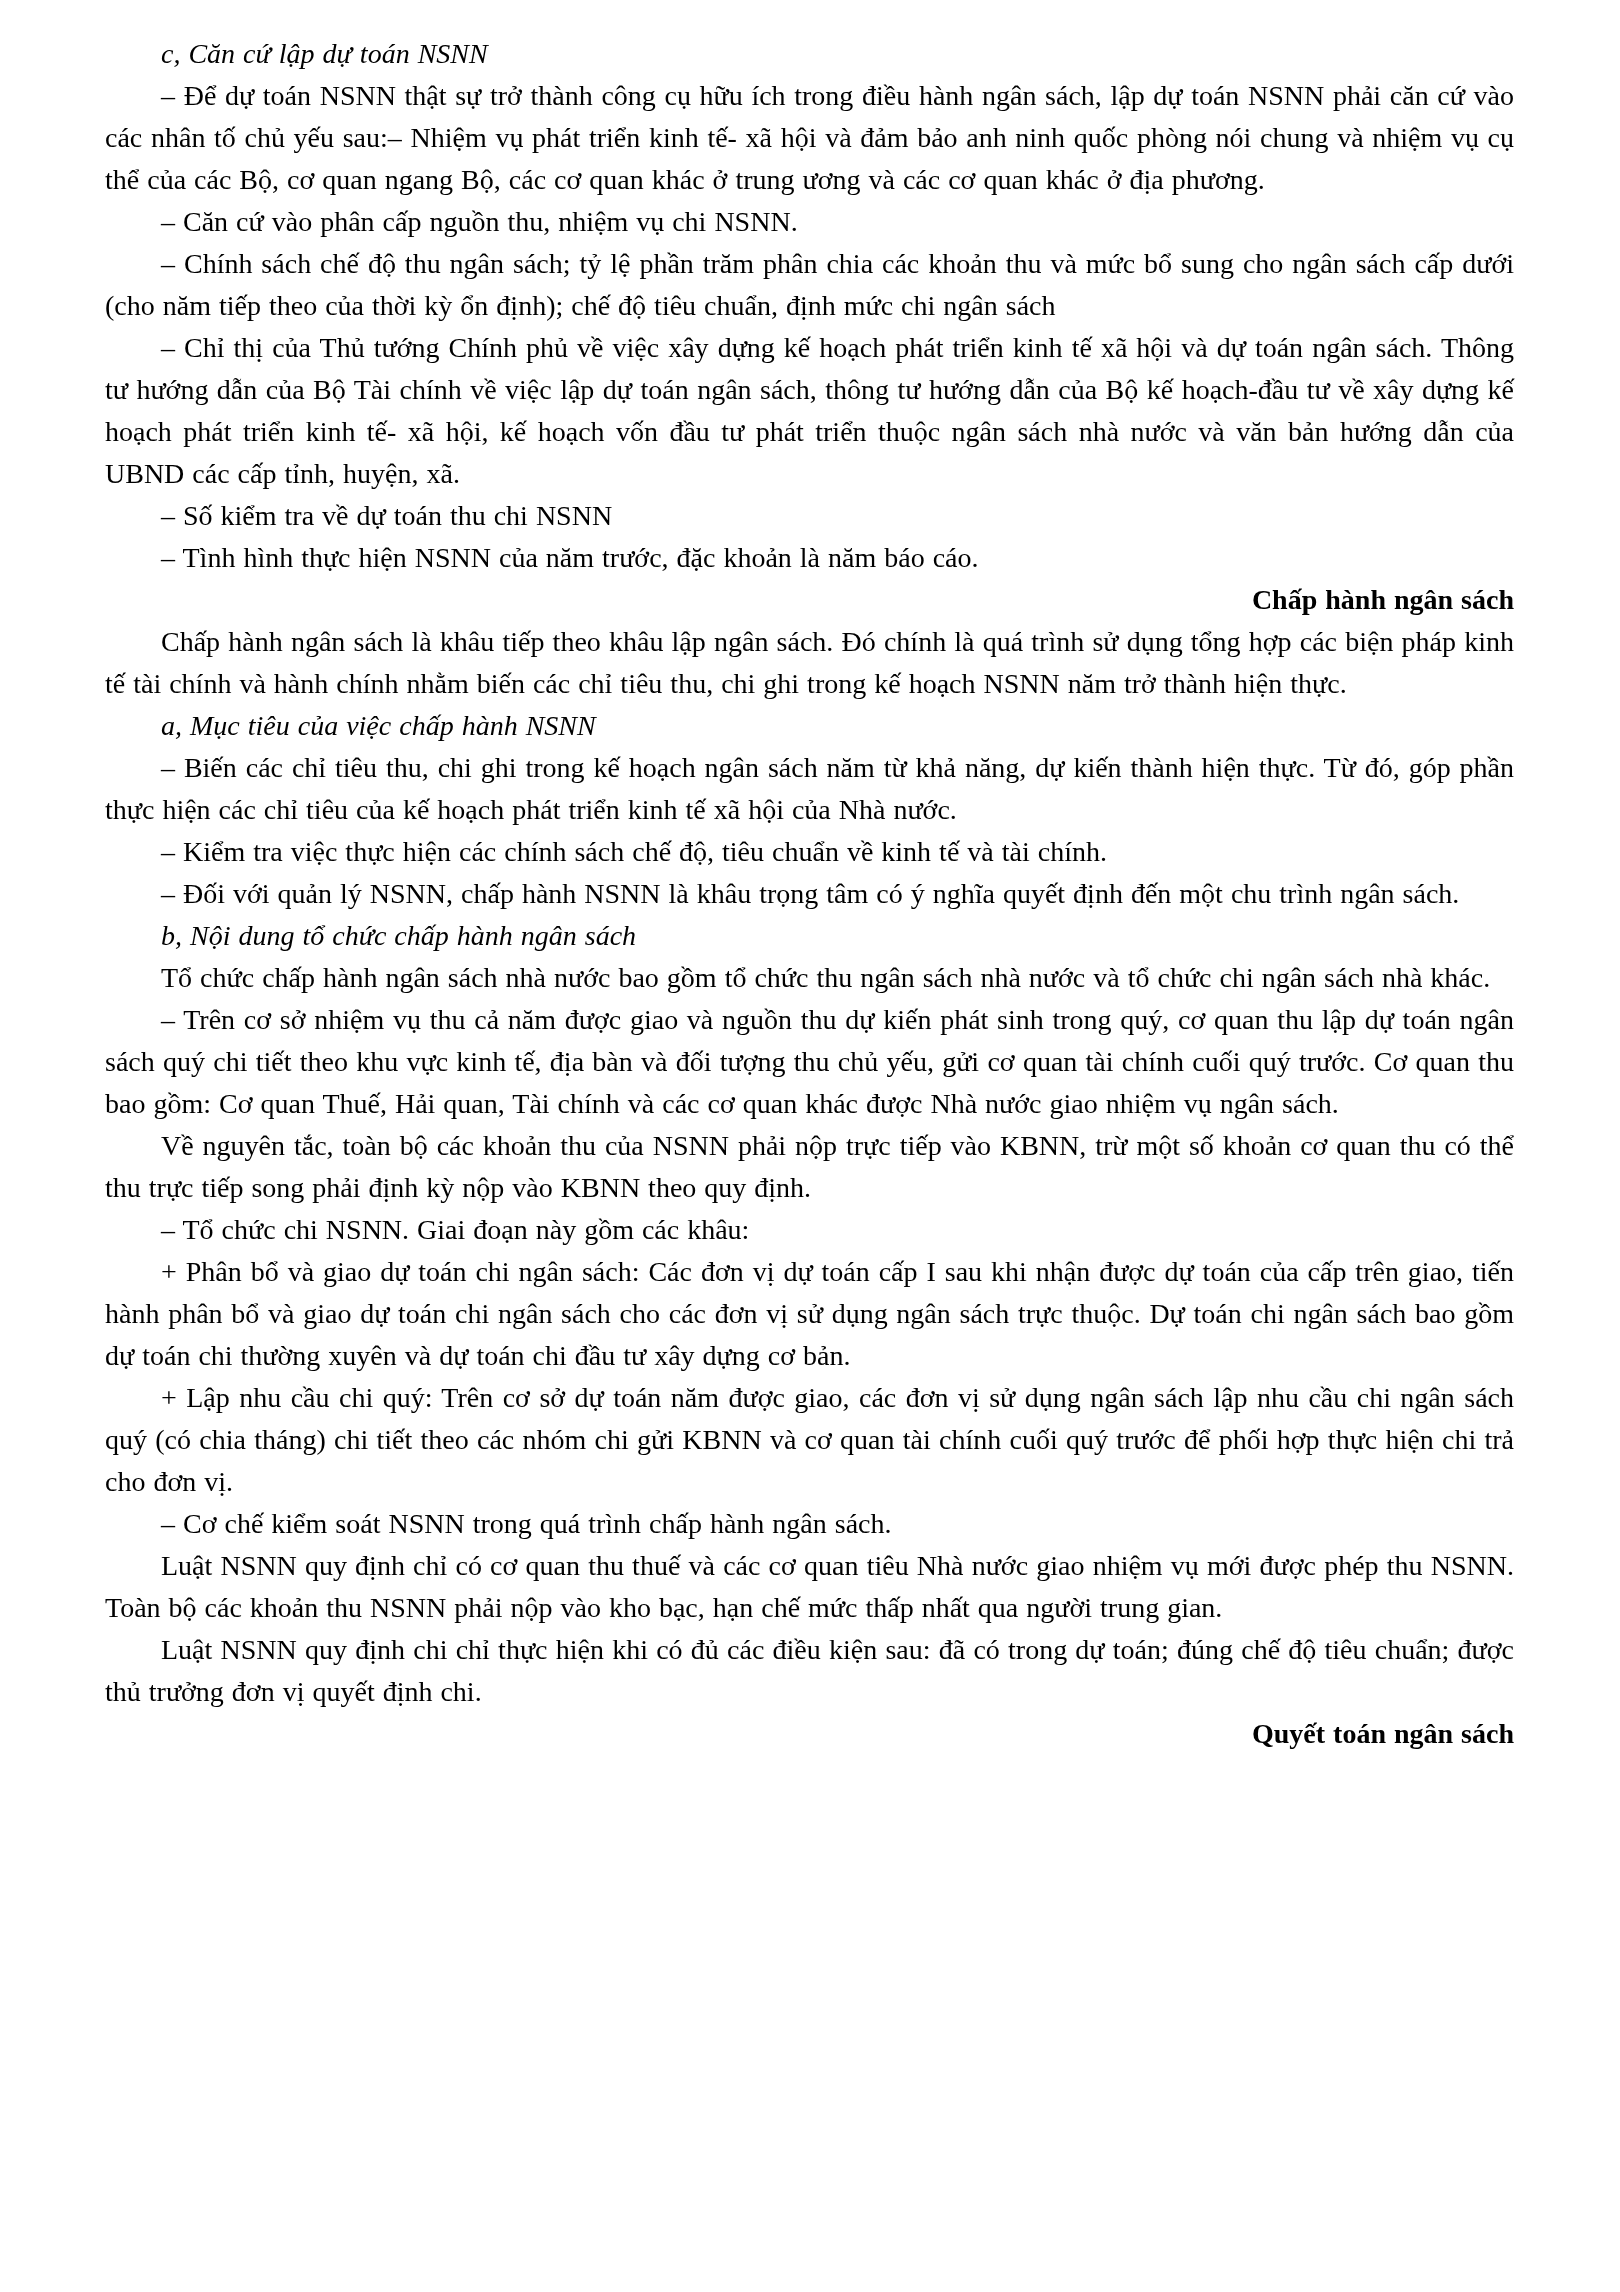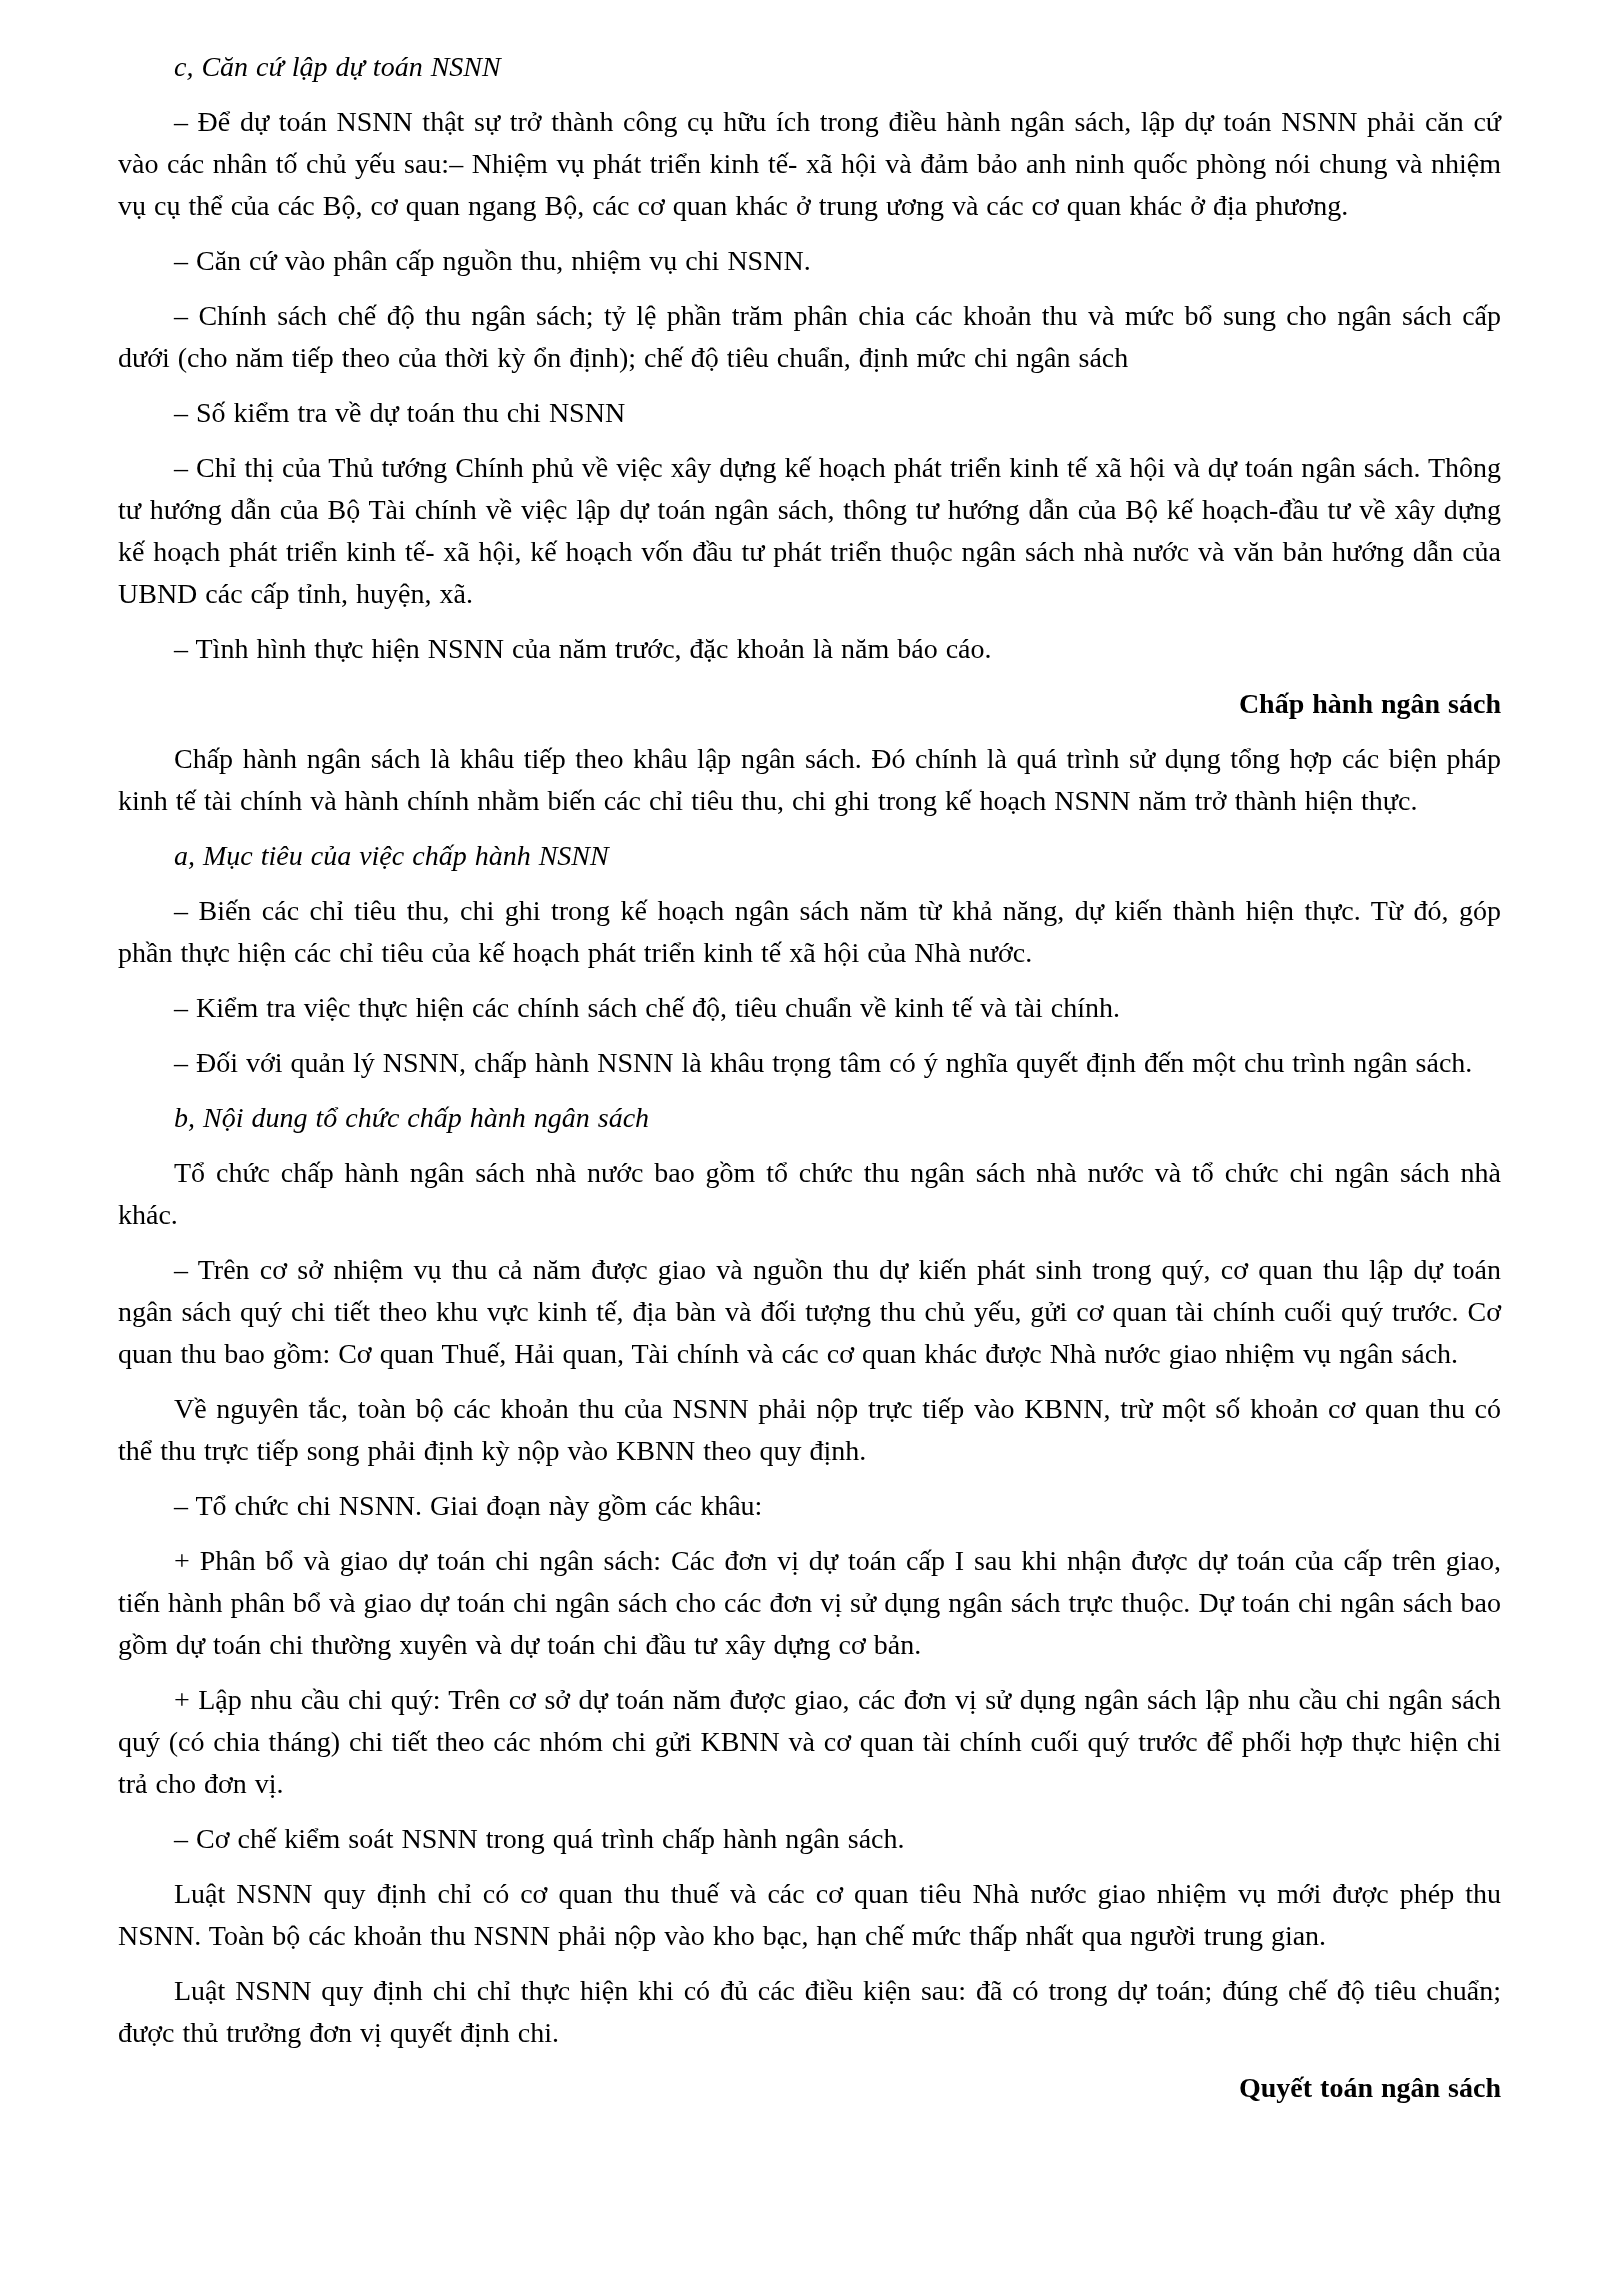--- a/index.html
+++ b/index.html
@@ -14,21 +14,21 @@
     background: #ffffff;
     box-sizing: border-box;
     padding: 33px 106px 0 105px;
     font-family: "Liberation Serif", "DejaVu Serif", serif;
     font-size: 28px;
     line-height: 42px;
     color: #000000;
     overflow: hidden;
   }
   .doc p {
-    margin: 13px;
+    margin: 0;
     padding: 0;
     text-align: justify;
     text-indent: 56px;
     word-spacing: 1px;
   }
   .doc p.sub-italic {
     font-style: italic;
     text-align: left;
   }
   .doc p.section-bold {
@@ -39,22 +39,22 @@
 </style>
 </head>
 <body>
 
 <div class="page">
   <div class="doc">
       <p class="sub-italic">c, Căn cứ lập dự toán NSNN</p>
       <p>– Để dự toán NSNN thật sự trở thành công cụ hữu ích trong điều hành ngân sách, lập dự toán NSNN phải căn cứ vào các nhân tố chủ yếu sau:– Nhiệm vụ phát triển kinh tế- xã hội và đảm bảo anh ninh quốc phòng nói chung và nhiệm vụ cụ thể của các Bộ, cơ quan ngang Bộ, các cơ quan khác ở trung ương và các cơ quan khác ở địa phương.</p>
       <p>– Căn cứ vào phân cấp nguồn thu, nhiệm vụ chi NSNN.</p>
       <p>– Chính sách chế độ thu ngân sách; tỷ lệ phần trăm phân chia các khoản thu và mức bổ sung cho ngân sách cấp dưới (cho năm tiếp theo của thời kỳ ổn định); chế độ tiêu chuẩn, định mức chi ngân sách</p>
+      <p>– Chỉ thị của Thủ tướng Chính phủ về việc xây dựng kế hoạch phát triển kinh tế xã hội và dự toán ngân sách. Thông tư hướng dẫn của Bộ Tài chính về việc lập dự toán ngân sách, thông tư hướng dẫn của Bộ kế hoạch-đầu tư về xây dựng kế hoạch phát triển kinh tế- xã hội, kế hoạch vốn đầu tư phát triển thuộc ngân sách nhà nước và văn bản hướng dẫn của UBND các cấp tỉnh, huyện, xã.</p>
       <p>– Số kiểm tra về dự toán thu chi NSNN</p>
-      <p>– Chỉ thị của Thủ tướng Chính phủ về việc xây dựng kế hoạch phát triển kinh tế xã hội và dự toán ngân sách. Thông tư hướng dẫn của Bộ Tài chính về việc lập dự toán ngân sách, thông tư hướng dẫn của Bộ kế hoạch-đầu tư về xây dựng kế hoạch phát triển kinh tế- xã hội, kế hoạch vốn đầu tư phát triển thuộc ngân sách nhà nước và văn bản hướng dẫn của UBND các cấp tỉnh, huyện, xã.</p>
       <p>– Tình hình thực hiện NSNN của năm trước, đặc khoản là năm báo cáo.</p>
       <p class="section-bold">Chấp hành ngân sách</p>
       <p>Chấp hành ngân sách là khâu tiếp theo khâu lập ngân sách. Đó chính là quá trình sử dụng tổng hợp các biện pháp kinh tế tài chính và hành chính nhằm biến các chỉ tiêu thu, chi ghi trong kế hoạch NSNN năm trở thành hiện thực.</p>
       <p class="sub-italic">a, Mục tiêu của việc chấp hành NSNN</p>
       <p>– Biến các chỉ tiêu thu, chi ghi trong kế hoạch ngân sách năm từ khả năng, dự kiến thành hiện thực. Từ đó, góp phần thực hiện các chỉ tiêu của kế hoạch phát triển kinh tế xã hội của Nhà nước.</p>
       <p>– Kiểm tra việc thực hiện các chính sách chế độ, tiêu chuẩn về kinh tế và tài chính.</p>
       <p>– Đối với quản lý NSNN, chấp hành NSNN là khâu trọng tâm có ý nghĩa quyết định đến một chu trình ngân sách.</p>
       <p class="sub-italic">b, Nội dung tổ chức chấp hành ngân sách</p>
       <p>Tổ chức chấp hành ngân sách nhà nước bao gồm tổ chức thu ngân sách nhà nước và tổ chức chi ngân sách nhà khác.</p>
       <p>– Trên cơ sở nhiệm vụ thu cả năm được giao và nguồn thu dự kiến phát sinh trong quý, cơ quan thu lập dự toán ngân sách quý chi tiết theo khu vực kinh tế, địa bàn và đối tượng thu chủ yếu, gửi cơ quan tài chính cuối quý trước. Cơ quan thu bao gồm: Cơ quan Thuế, Hải quan, Tài chính và các cơ quan khác được Nhà nước giao nhiệm vụ ngân sách.</p>

